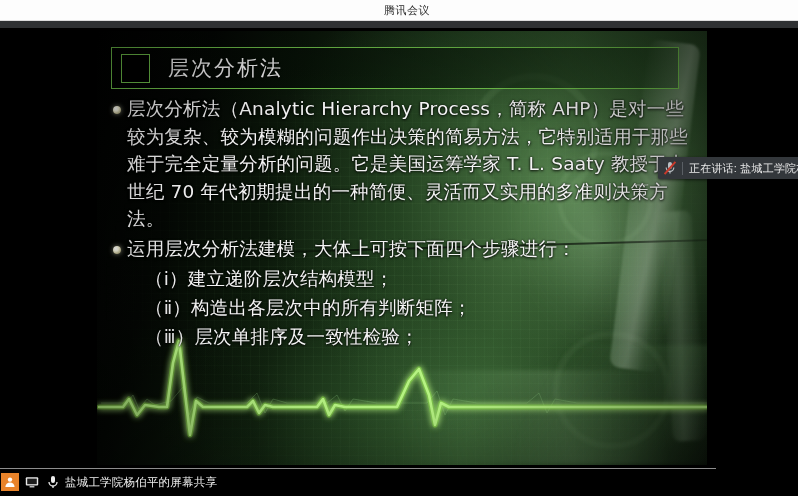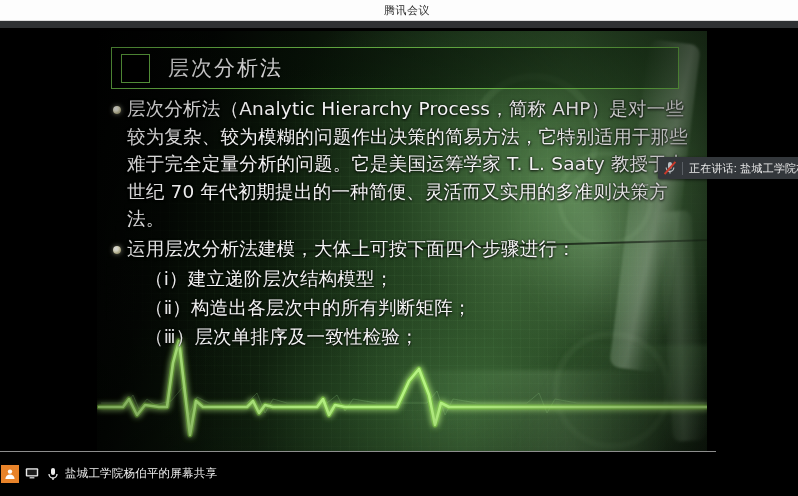--- a/index.html
+++ b/index.html
@@ -216,21 +216,21 @@
     width: 1px; height: 13px; background: #5a5f64; margin: 0 6px 0 5px;
     flex: 0 0 auto;
   }
   #speaking .sp-text {
     font-size: 11px; color: #eaeaea; letter-spacing: .2px;
   }
 
   
   #bottombar {
     position: absolute; left: 0; bottom: 0;
-    width: 798px; height: 45px;
+    width: 798px; height: 28px;
     background: #000;
     display: flex; align-items: center; border-radius: 10px;
   }
   #bottombar .hairline {
     position: absolute; left: 0; top: 0; width: 716px; height: 1px;
     background: #8d8d8d;
   }
   #bottombar .share-avatar {
     width: 18px; height: 18px; margin-left: 1px;
     background: #e8832a;

